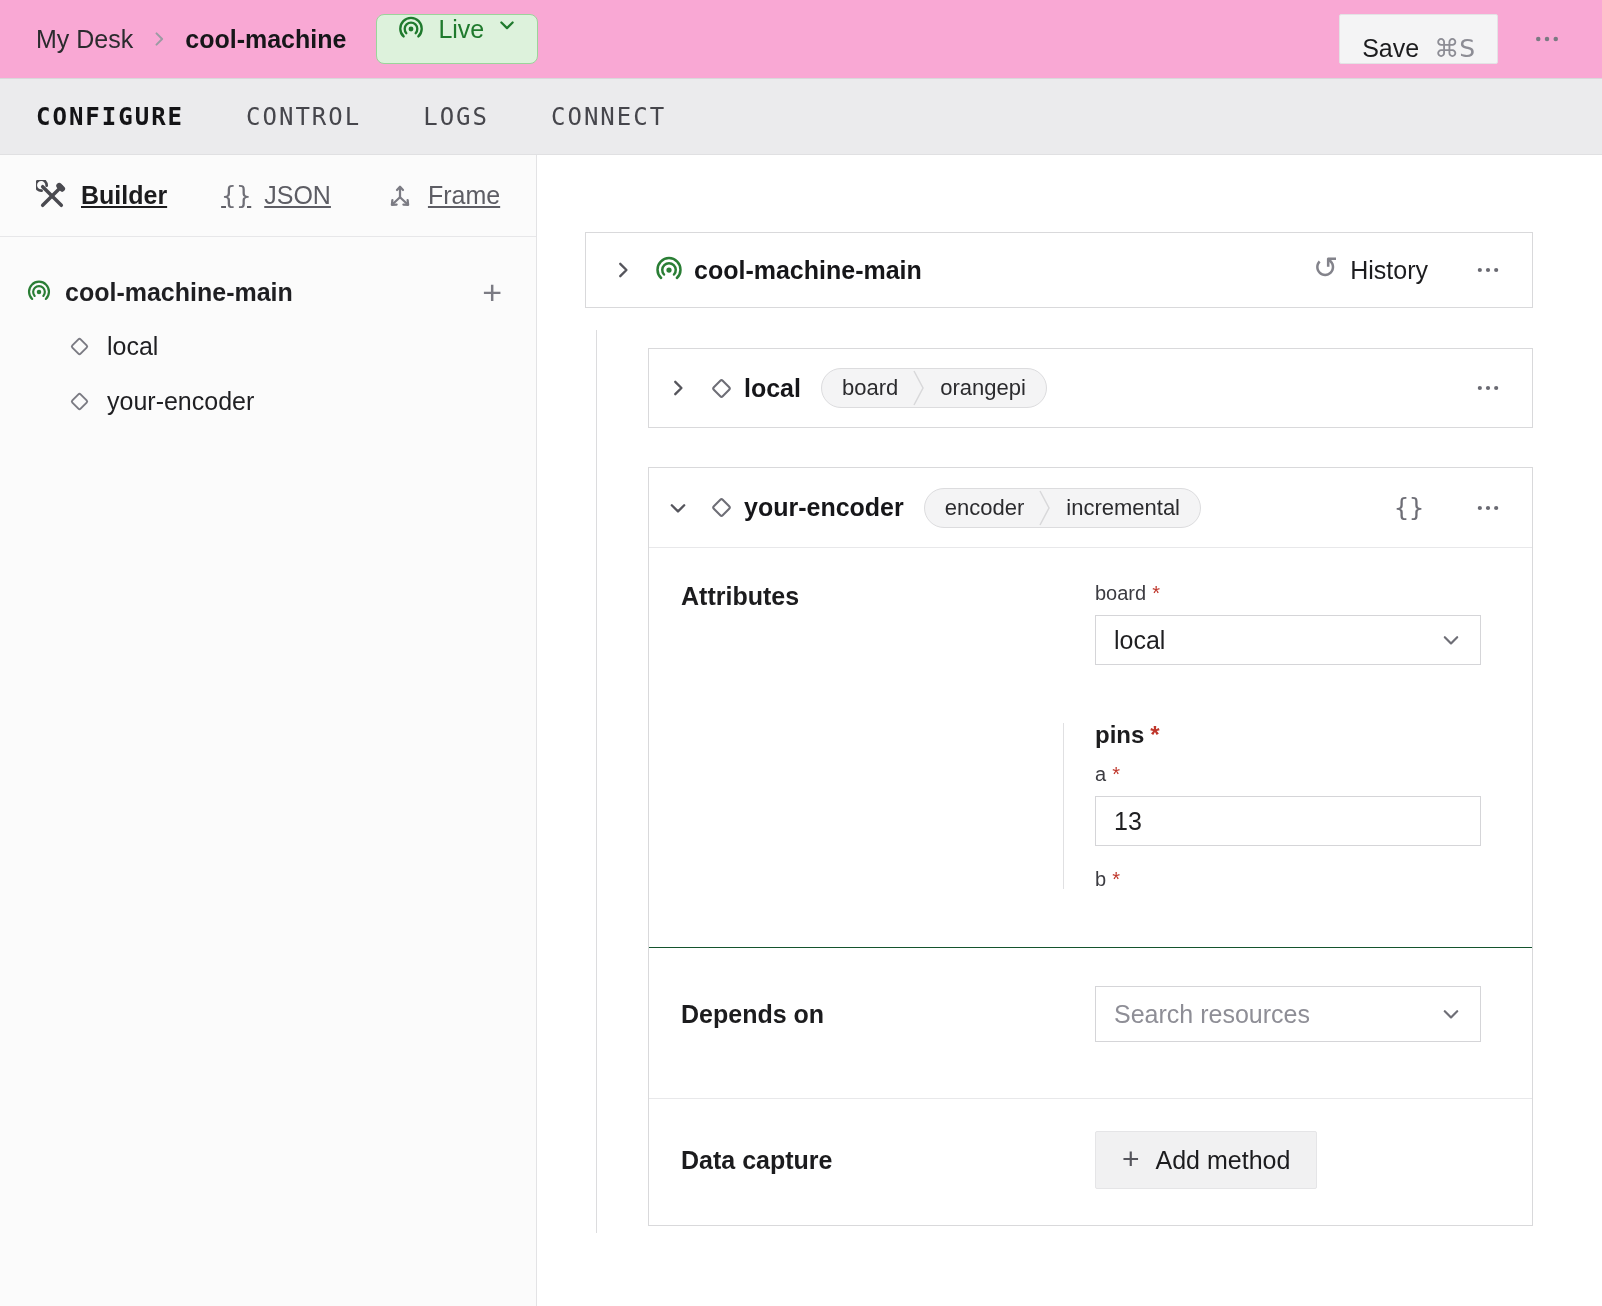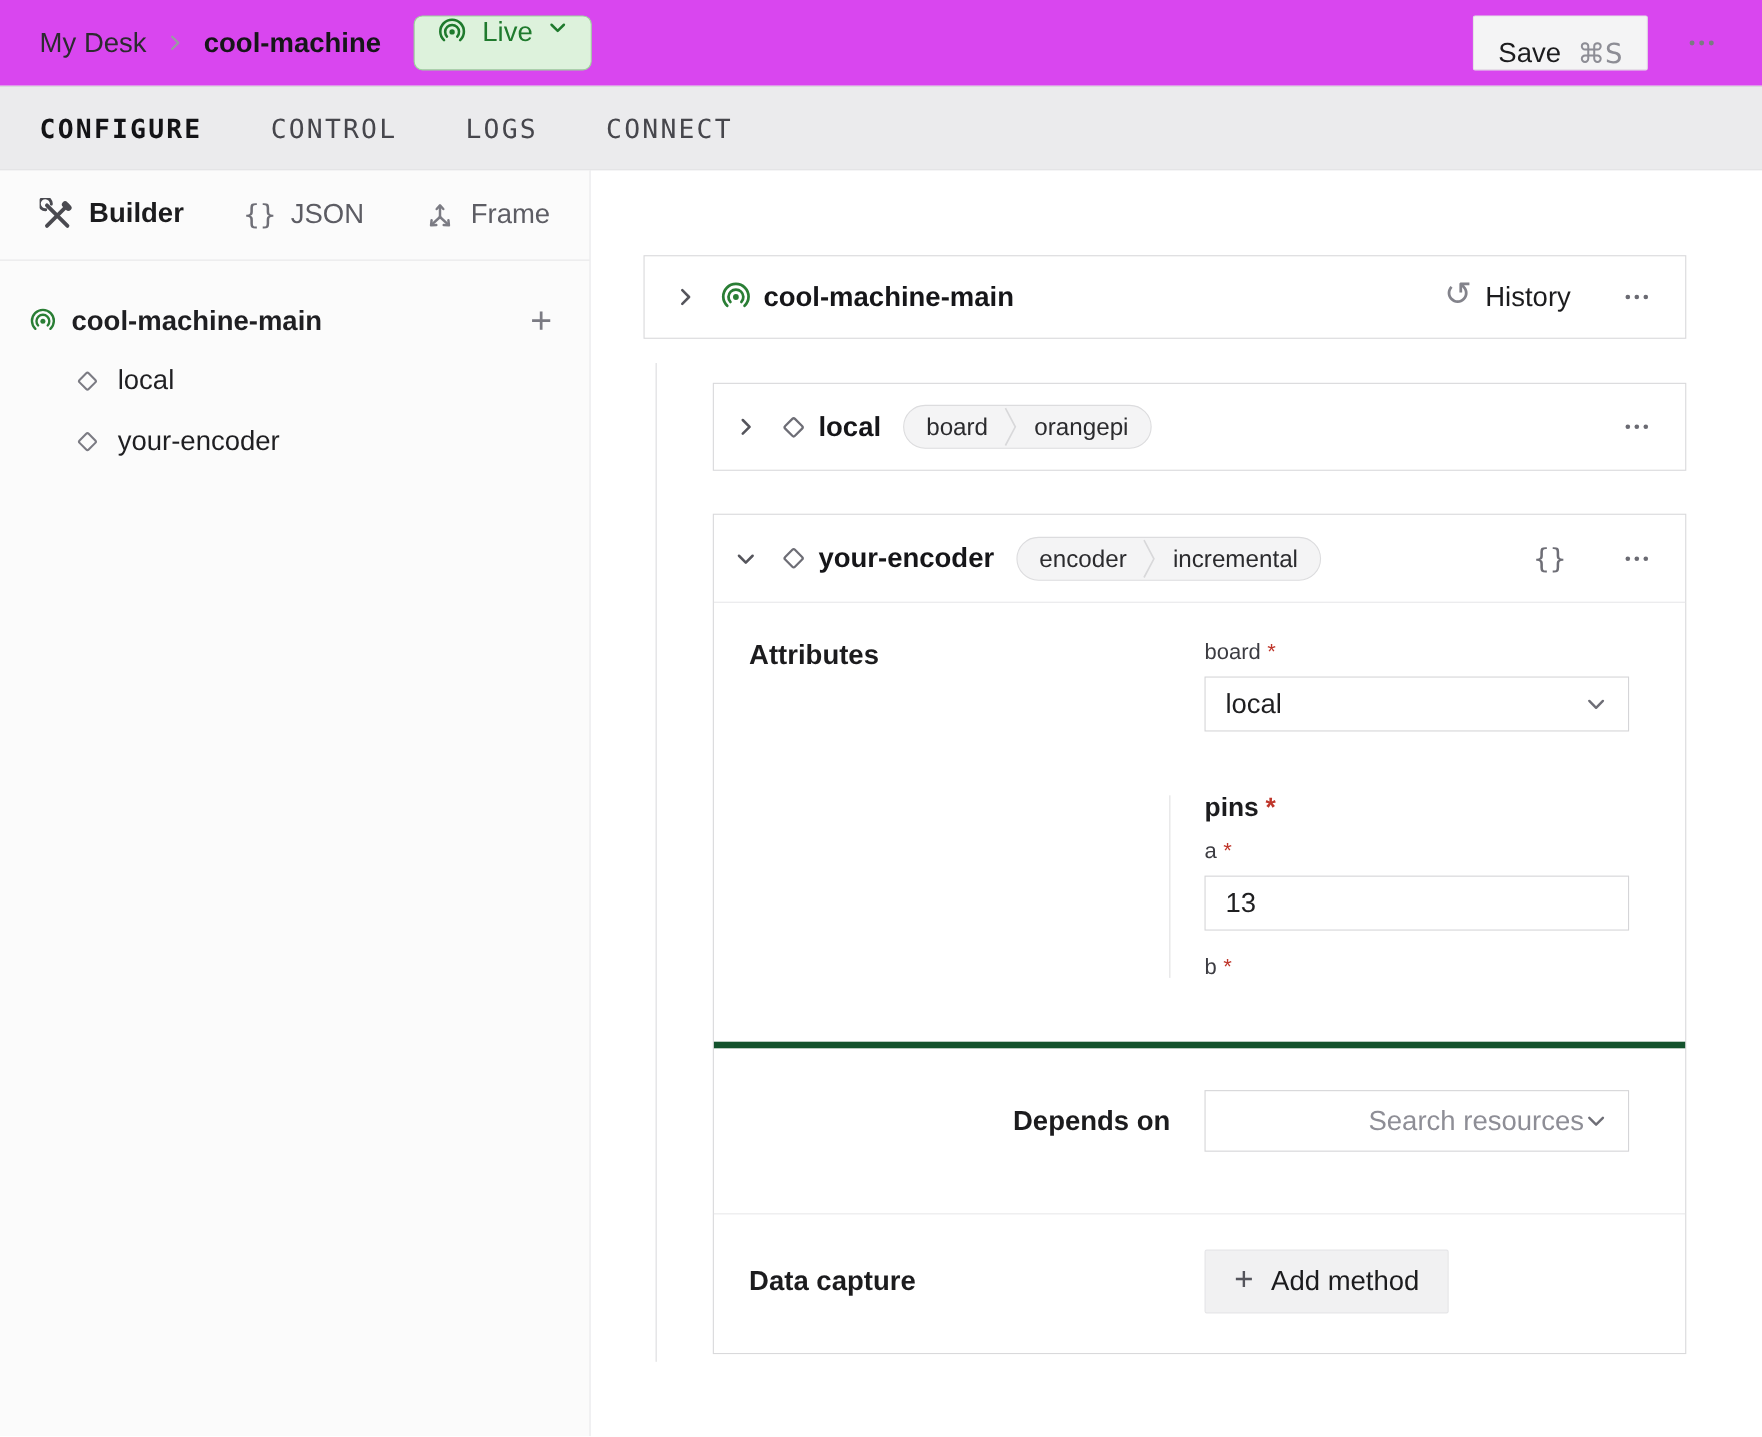--- a/index.html
+++ b/index.html
@@ -1,21 +1,21 @@
 <!DOCTYPE html>
 <html><head>
 <meta charset="utf-8">
 <style>
   * { box-sizing: border-box; margin: 0; padding: 0; }
   html, body { background: #ffffff; }
   body { font-family: "Liberation Sans", sans-serif; color: #282829; }
   .app { position: relative; width: 1602px; height: 1306px; background: #fff; overflow: hidden; }
 
   
-  .topbar { height: 78px; display: flex; align-items: center; padding: 0 36px; background: #d946ef; }
+  .topbar { height: 78px; display: flex; align-items: center; padding: 0 36px; background: #f9a8d4; }
   .breadcrumb { display: flex; align-items: center; gap: 16px; font-size: 25px; color: #2b2b2e; }
   .breadcrumb .crumb { cursor: pointer; }
   .breadcrumb .current { font-weight: 700; color: #161619; }
   .crumb-sep { display: flex; align-items: center; }
   .live-badge { margin-left: 30px; display: inline-flex; align-items: flex-start; gap: 13px; height: 50px;
     padding: 0 20px; background: #ddf2dc; border: 1px solid #9bd49b; border-radius: 8px;
     color: #1f7a2d; font-size: 25px; font-family: inherit; cursor: pointer; }
   .topbar-spacer { flex: 1; }
   .save-btn { display: inline-flex; align-items: flex-end; gap: 15px; height: 50px; padding: 0 22px;
     background: #f4f4f5; border: 1px solid #e3e3e5; border-radius: 2px; font-family: inherit;
@@ -31,22 +31,22 @@
   .tab { color: #46464c; cursor: pointer; background: none; border: none; font: inherit; letter-spacing: inherit; padding: 0; }
   .tab.active { color: #131316; font-weight: 700; }
 
   
   .content { display: flex; height: 1151px; }
   .sidebar { width: 537px; flex: 0 0 537px; background: #fbfbfb; border-right: 1px solid #e3e3e5; }
   .main { flex: 1; background: #fff; padding: 77px 0 0 48px; position: relative; }
 
   
   .view-switch { height: 82px; display: flex; align-items: center; padding: 0 36px; gap: 54px; border-bottom: 1px solid #e7e7e9; }
-  .view { display: inline-flex; gap: 13px; background: none; border: none; cursor: pointer;
-    font-family: inherit; font-size: 25px; color: #5d5d64; }
+  .view { display: inline-flex; align-items: center; gap: 13px; background: none; border: none; cursor: pointer;
+    font-family: inherit; font-size: 25px; color: #5d5d64; text-decoration: underline; }
   .view.active { color: #1c1c1e; font-weight: 700; }
   .braces-glyph { font-family: "DejaVu Sans Mono", monospace; font-size: 25px; color: #6e6e76; font-weight: 400; }
   .tree { padding-top: 28px; }
   .tree-root { display: flex; align-items: center; gap: 13px; padding: 0 34px 0 26px; height: 54px;
     font-size: 25px; font-weight: 700; color: #1f1f22; cursor: pointer; }
   .tree-add { margin-left: auto; background: none; border: none; cursor: pointer; color: #7b7b83;
     font-size: 34px; font-weight: 400; line-height: 1; }
   .tree-child { display: flex; align-items: center; gap: 14px; padding-left: 66px; height: 55px;
     font-size: 25px; color: #1f1f22; cursor: pointer; }
 
@@ -87,21 +87,21 @@
     padding: 0 18px; font-size: 25px; color: #1f1f21; cursor: pointer; }
   .select .sel-value { flex: 1; }
   .select.placeholder .sel-value { color: #8e8e96; }
   .pins-block { position: relative; margin-top: 56px; }
   .pins-block::before { content: ""; position: absolute; left: -32px; top: 2px; bottom: 2px; border-left: 1px solid #e0e0e2; }
   .pins-title { font-size: 24px; font-weight: 700; color: #1c1c1e; margin-bottom: 14px; }
   .pin-field { margin-bottom: 22px; }
   .pin-field:last-child { margin-bottom: 0; }
   .text-input { width: 100%; height: 50px; border: 1px solid #d5d5d8; background: #fff; padding: 0 18px;
     font-family: inherit; font-size: 25px; color: #1f1f21; }
-  .depends-row { border-top: 6px solid #14532d; padding-top: 38px; padding-bottom: 56px; align-items: center; text-align: right; }
+  .depends-row { border-top: 1px solid #14532d; padding-top: 38px; padding-bottom: 56px; align-items: center; }
   .depends-row .row-label { align-self: center; }
   .depends-row .select { height: 56px; }
   .capture-row { border-top: 1px solid #e8e8ea; padding-top: 32px; padding-bottom: 36px; align-items: center; }
   .add-method-btn { display: inline-flex; align-items: center; gap: 16px; height: 58px; padding: 0 26px;
     background: #f1f1f2; border: 1px solid #e5e5e7; border-radius: 2px; font-family: inherit;
     font-size: 25px; color: #1c1c1e; cursor: pointer; }
   .plus-glyph { font-size: 30px; font-weight: 400; color: #55555c; line-height: 1; transform: translateY(-1px); }
 
   svg { display: block; }
 </style>

